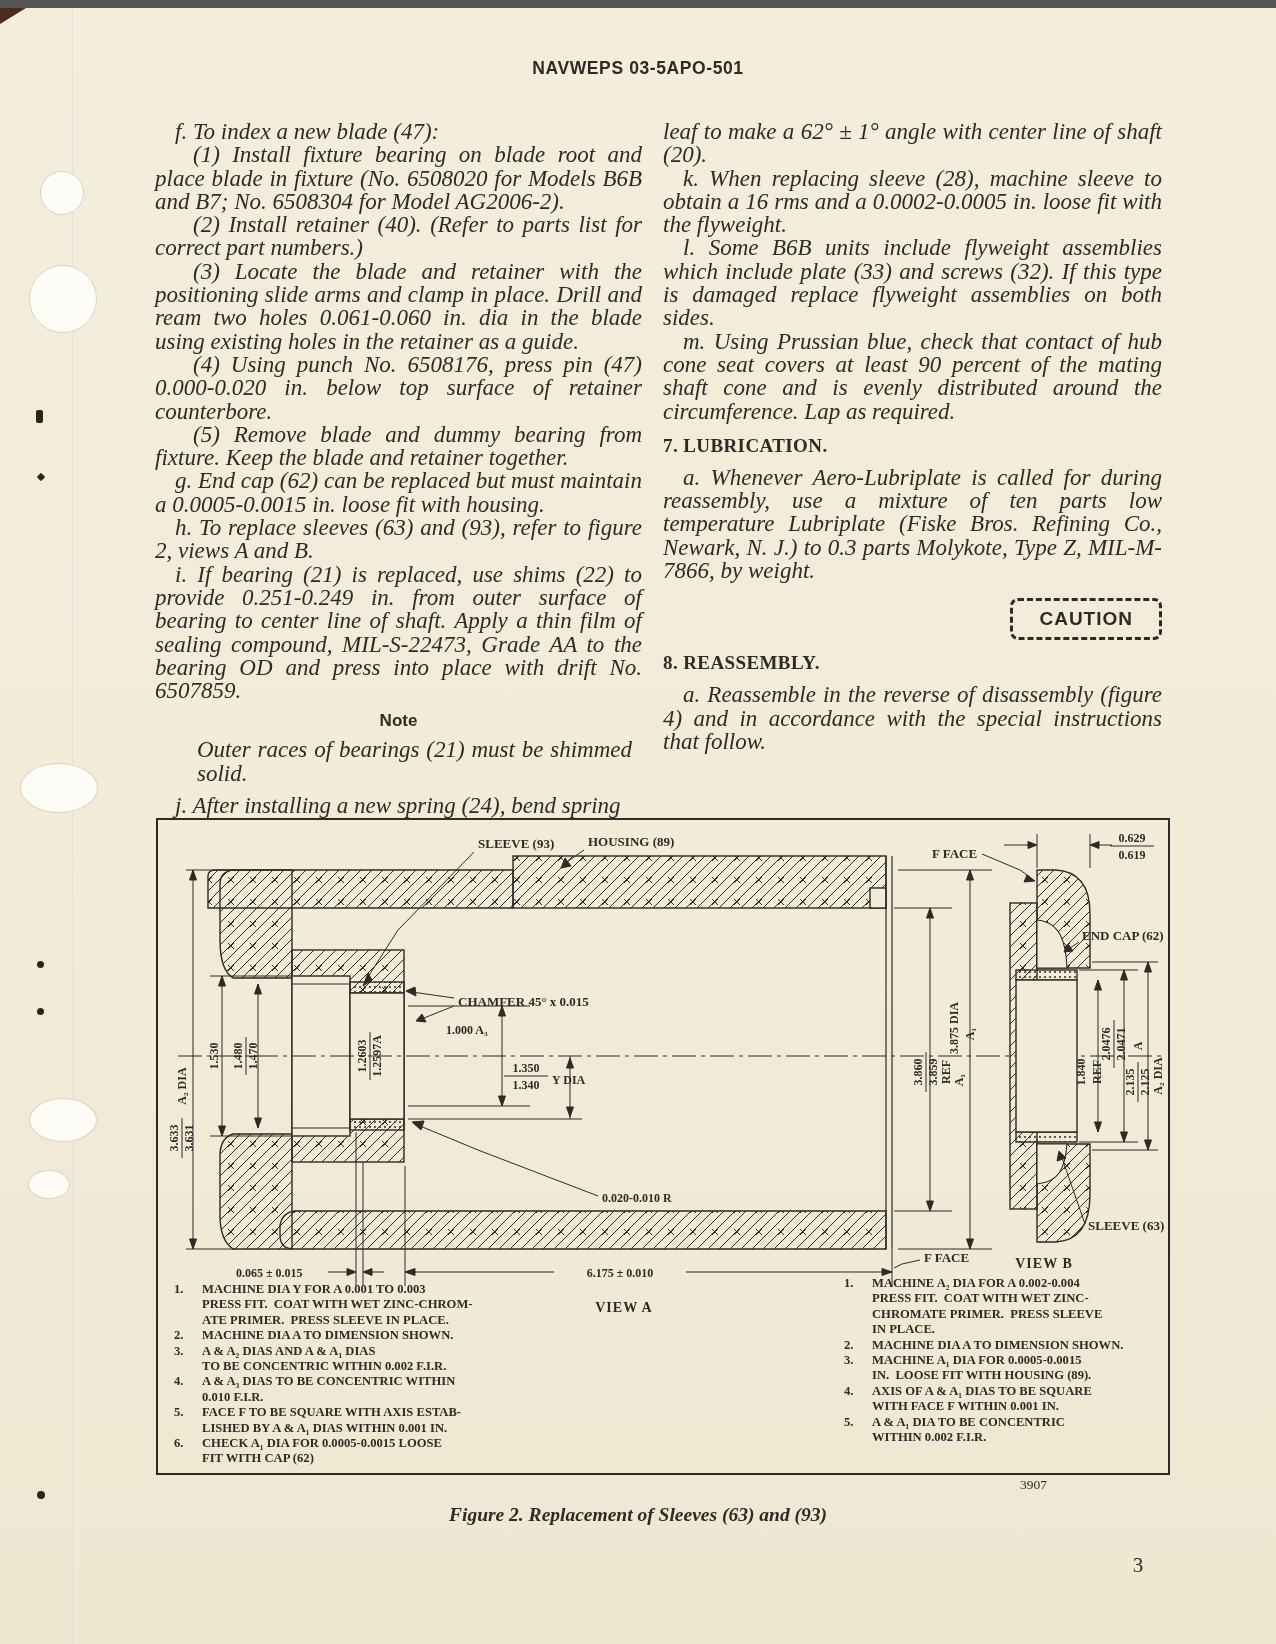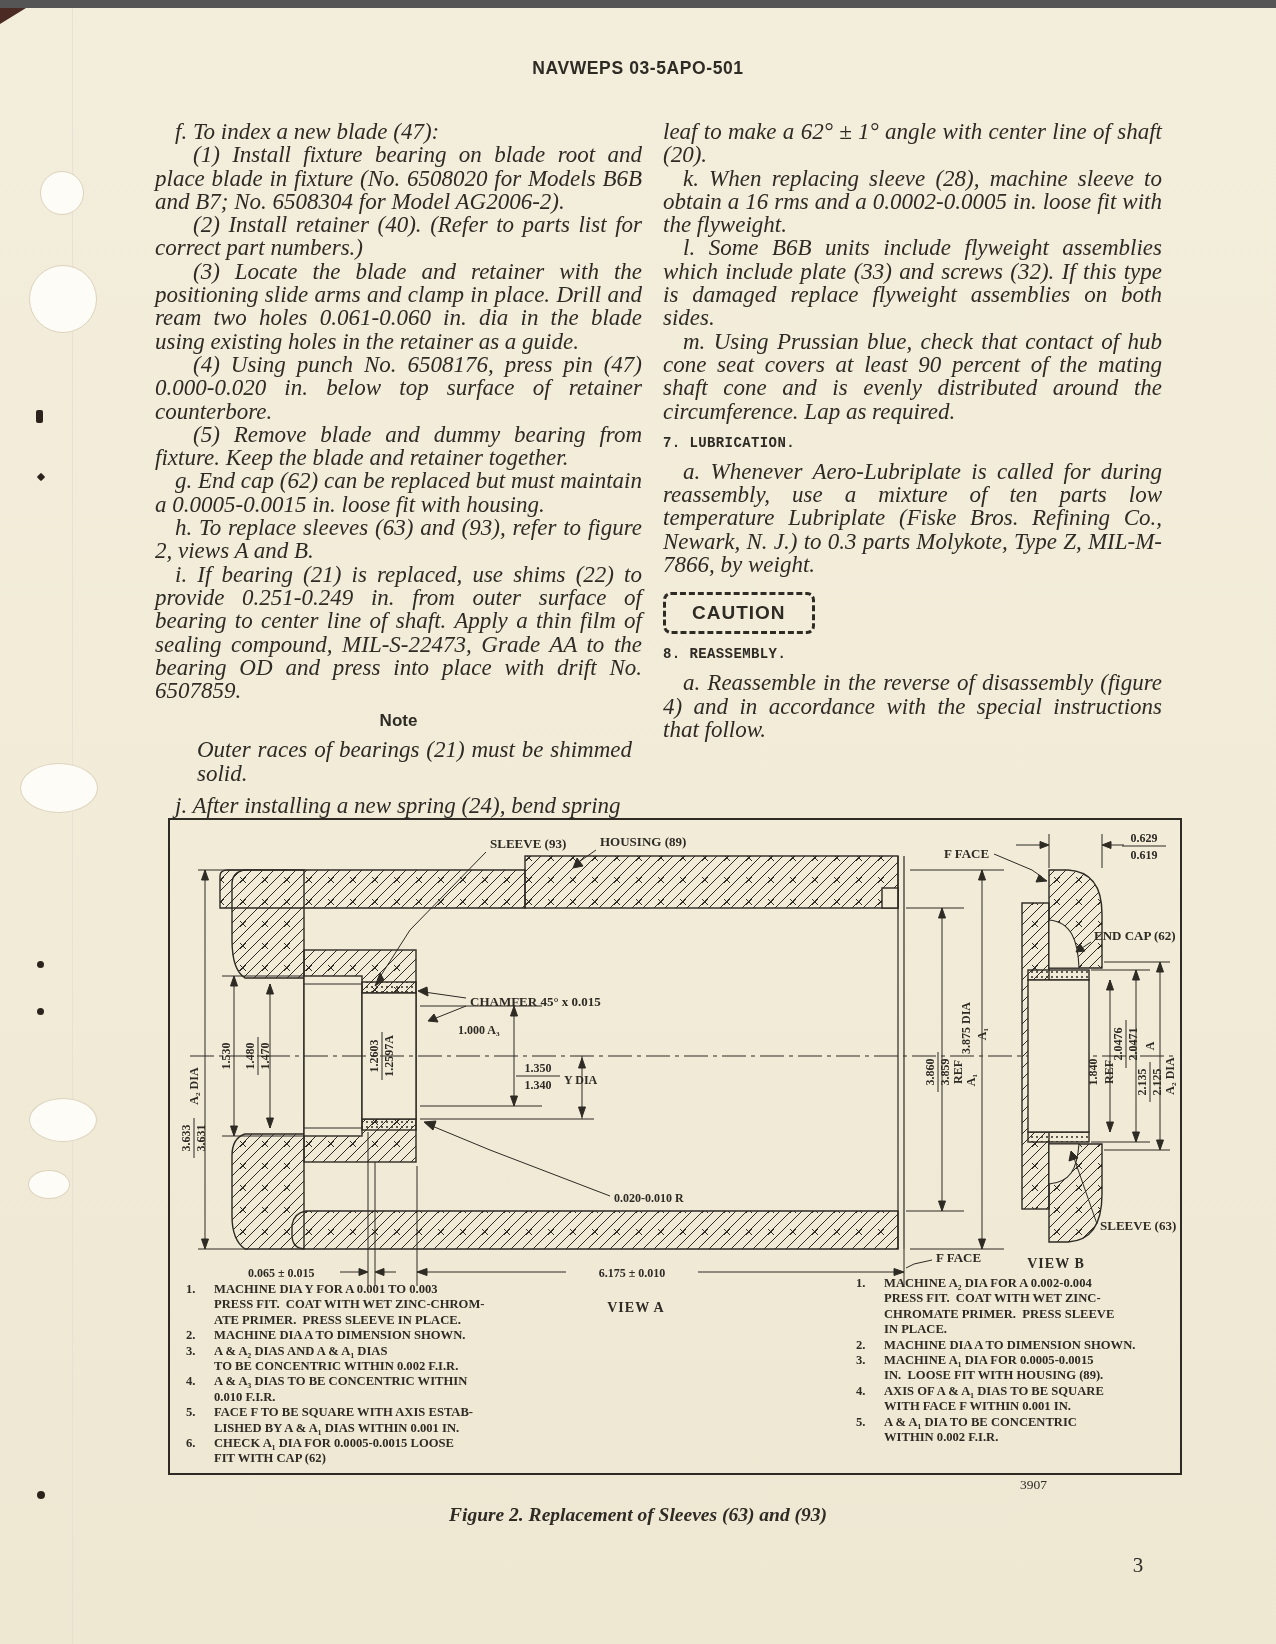--- a/index.html
+++ b/index.html
@@ -17,31 +17,31 @@
     font-family:"Liberation Sans",sans-serif; font-weight:bold; font-size:17.5px; letter-spacing:.6px;
   }
   .col{position:absolute; top:112px;}
   .col-left{left:155px; width:487px;}
   .col-right{left:663px; width:499px;}
   .col p{margin:0; text-align:justify; font-size:23px; line-height:23.3px;font-style:italic;}
   .i1{text-indent:20px;}
   .i2{text-indent:38px;}
   .note-head{font-family:"Liberation Sans",sans-serif;font-weight:bold;font-size:17px;text-align:center;margin:9px 0 7px 0;}
   .note-body{margin:0 10px 0 42px !important;}
-  .sec-head{font-family:Liberation Mono, monospace;font-weight:bold;font-size:14px;letter-spacing:.4px;margin:12px 0 9px 0;}
+  .sec-head{font-family:Liberation Serif, serif;font-weight:bold;font-size:19px;letter-spacing:.4px;margin:12px 0 9px 0;}
   .gap{height:9px;}
-  .caution-wrap{text-align:left;margin:16px 0 10px 0;text-decoration:underline;}
+  .caution-wrap{text-align:right;margin:16px 0 10px 0;text-decoration:underline;}
   .caution-box{
     display:inline-block;border:3px dashed #2e2a24;border-radius:8px;
     font-family:"Liberation Sans",sans-serif;font-weight:bold;font-size:19px;letter-spacing:1px;
     padding:7px 26px;
   }
   .caution-note{text-align:center !important;margin-top:10px !important;}
   .figure{
-    position:absolute;left:168px;top:810px;width:1014px;height:657px;
+    position:absolute;left:156px;top:810px;width:1014px;height:657px;
     border:2px solid #2e2a24;box-sizing:border-box;background:transparent;
   }
   .figure svg{position:absolute;left:0;top:0;}
   .fig-notes{position:absolute;font-family:"Liberation Serif",serif;font-weight:bold;font-size:12.6px;line-height:15.4px;color:#2e2a24;}
   .notes-a{left:16px;top:462px;width:344px;}
   .notes-b{left:686px;top:456px;width:312px;}
   .note-row{display:flex;}
   .note-row .nn{width:28px;flex:none;}
   .note-row .nt{white-space:pre-wrap;}
   .fig-num{position:absolute;left:1020px;top:1469px;width:140px;font-size:13.5px;}

